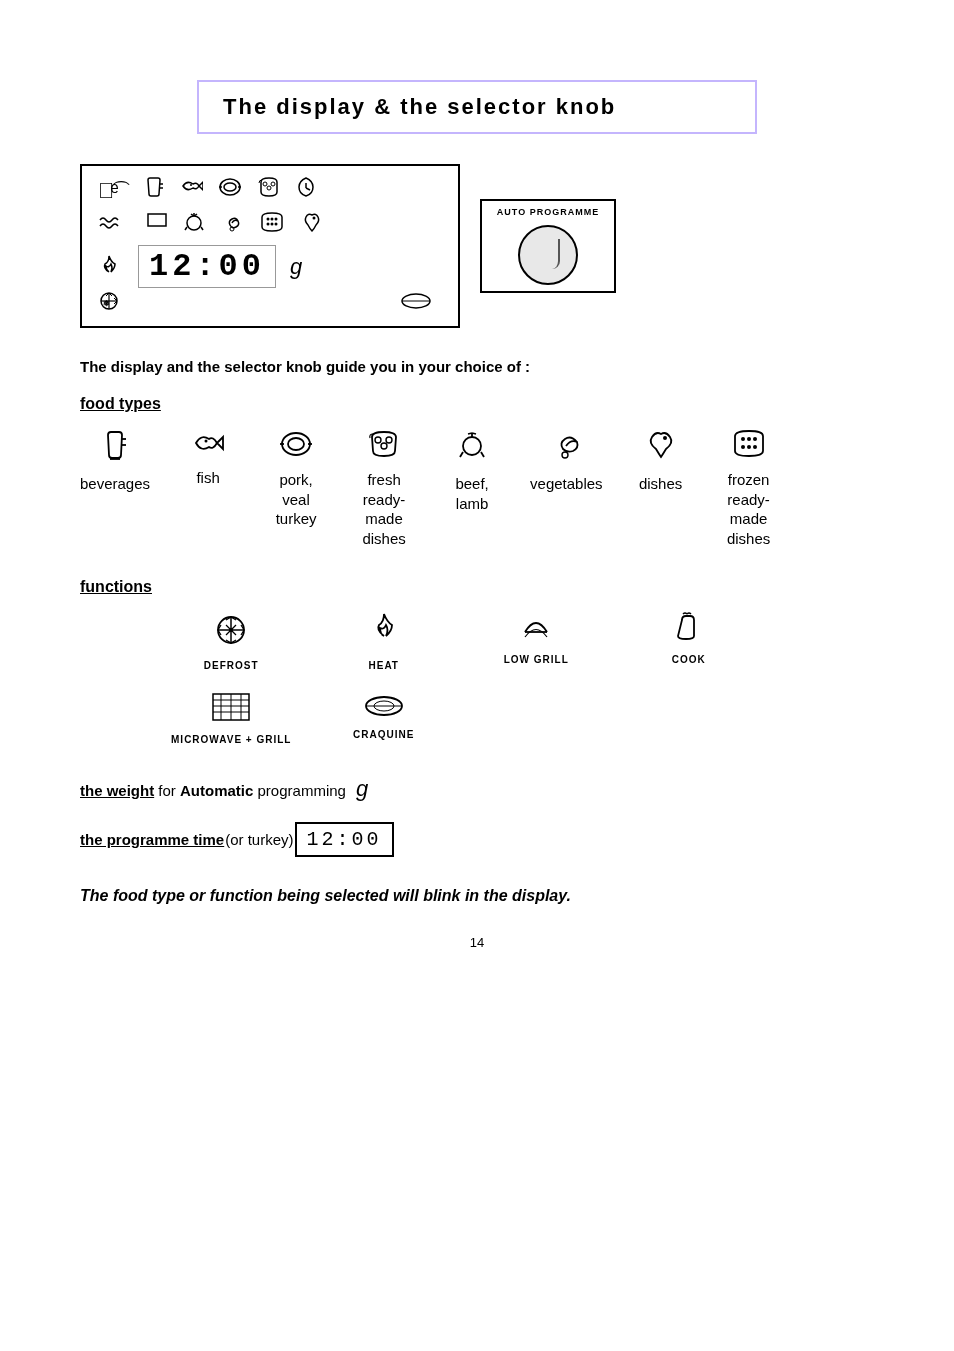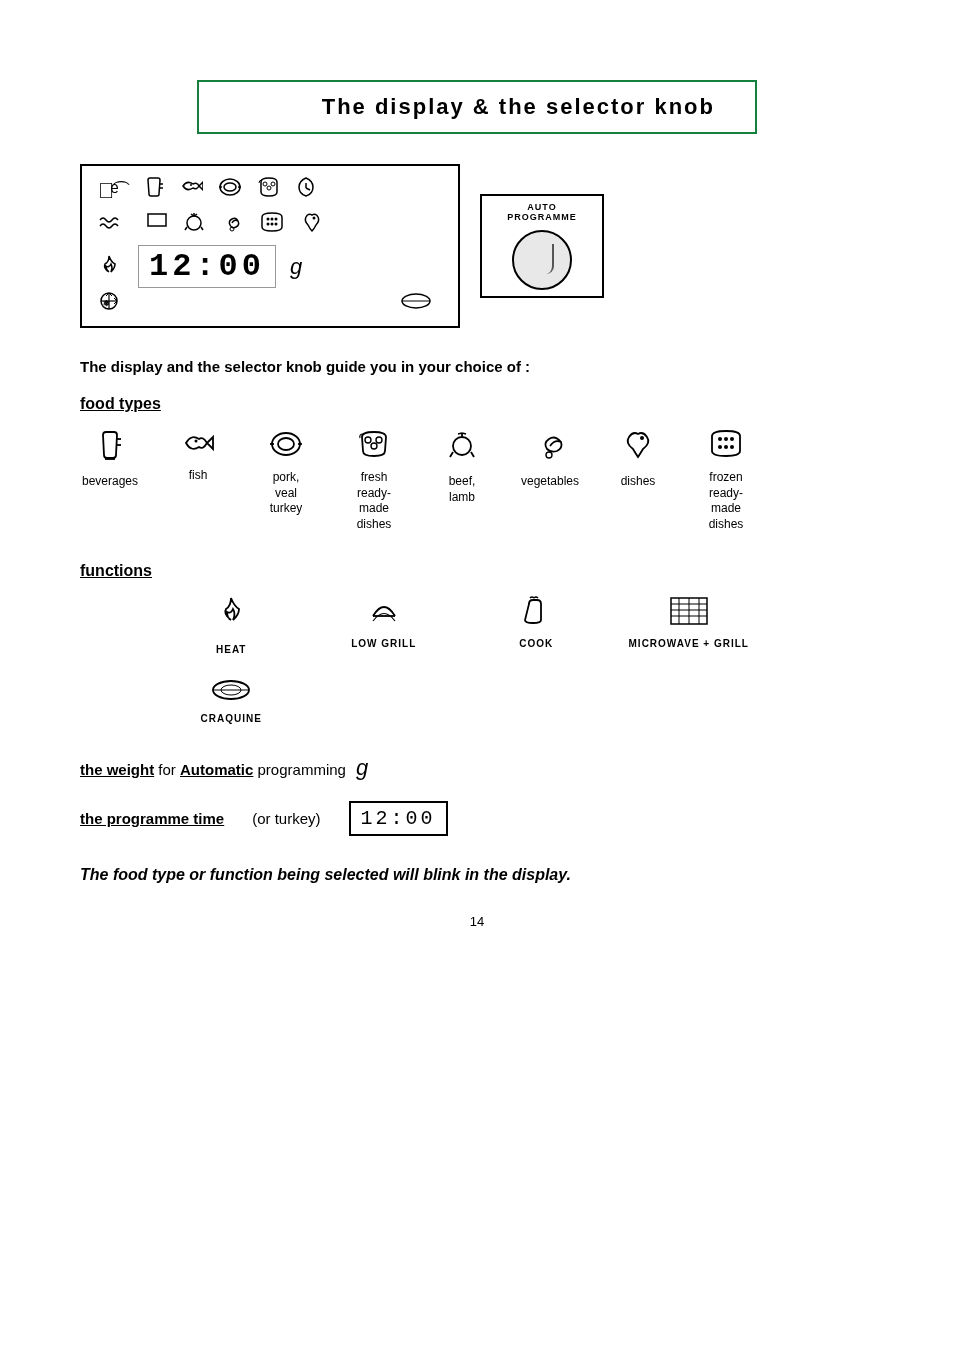--- a/index.html
+++ b/index.html
@@ -6,23 +6,23 @@
     body {
       background: #fff;
       font-family: Arial, Helvetica, sans-serif;
       width: 954px;
       min-height: 1351px;
       padding: 40px 80px;
       color: #000;
     }
 
     .page-title-box {
-      border: 2px solid #15803d;
-      text-align: right;
-      padding: 12px 40px;
+      border: 2px solid #c4b5fd;
+      text-align: left;
+      padding: 12px 24px;
       margin: 40px auto 30px auto;
       max-width: 560px;
     }
     .page-title-box h1 {
       font-size: 22px;
       font-weight: bold;
       letter-spacing: 2px;
     }
 
     
@@ -45,21 +45,21 @@
       font-weight: bold;
       letter-spacing: 4px;
       border: 1px solid #999;
       padding: 2px 10px;
       display: inline-block;
     }
     .auto-prog-box {
       border: 2px solid #000;
       padding: 6px 10px;
       text-align: center;
-      width: 124px;
+      width: 136px;
     }
     .auto-prog-box .label {
       font-size: 9px;
       letter-spacing: 1px;
       font-weight: bold;
       margin-bottom: 8px;
     }
     .knob-circle {
       width: 60px;
       height: 60px;
@@ -109,21 +109,21 @@
       align-items: center;
       text-align: center;
       min-width: 60px;
     }
     .food-item .food-icon {
       font-size: 32px;
       margin-bottom: 6px;
       line-height: 1;
     }
     .food-item .food-label {
-      font-size: 12px;
+      font-size: 15px;
       line-height: 1.3;
     }
 
     
     .functions-grid {
       display: grid;
       grid-template-columns: repeat(4, 1fr);
       gap: 20px 10px;
       margin-bottom: 30px;
       max-width: 600px;
@@ -146,30 +146,30 @@
       letter-spacing: 1px;
       line-height: 1.3;
     }
 
     
     .weight-section {
       margin: 20px 0;
       font-size: 15px;
     }
     .weight-section .underline { text-decoration: underline; font-weight: bold; }
-    .weight-section .bold { font-weight: bold; text-decoration: underline; }
+    .weight-section .bold { font-weight: bold; }
     .g-symbol { font-size: 22px; margin-left: 10px; font-style: italic; }
 
     
     .prog-time-section {
       margin: 13px 0;
       font-size: 15px;
       display: flex;
       align-items: center;
-      gap: 28px;
+      gap: 1px;
     }
     .prog-time-section .underline { text-decoration: underline; font-weight: bold; }
     .prog-time-display {
       font-family: 'Courier New', monospace;
       font-size: 20px;
       border: 2px solid #000;
       padding: 4px 10px;
       letter-spacing: 3px;
     }
 
@@ -442,20 +442,39 @@
     </div>
     <div class="food-label">frozen<br>ready-<br>made<br>dishes</div>
   </div>
 
 </div>
 
 <div class="section-header">functions</div>
 
 <div class="functions-grid">
 
+  <div class="func-item">
+    <div class="func-icon">
+      <svg width="36" height="36" viewBox="0 0 36 36">
+        <circle cx="18" cy="18" r="13" fill="none" stroke="#000" stroke-width="1.8"></circle>
+        <line x1="18" y1="5" x2="18" y2="31" stroke="#000" stroke-width="1.5"></line>
+        <line x1="5" y1="18" x2="31" y2="18" stroke="#000" stroke-width="1.5"></line>
+        <path d="M13 8 L18 5 L23 8" fill="none" stroke="#000" stroke-width="1.2"></path>
+        <path d="M28 13 L31 18 L28 23" fill="none" stroke="#000" stroke-width="1.2"></path>
+        <path d="M23 28 L18 31 L13 28" fill="none" stroke="#000" stroke-width="1.2"></path>
+        <path d="M8 23 L5 18 L8 13" fill="none" stroke="#000" stroke-width="1.2"></path>
+
+        <circle cx="18" cy="18" r="2" fill="#000"></circle>
+
+        <line x1="13" y1="13" x2="23" y2="23" stroke="#000" stroke-width="1.2"></line>
+        <line x1="23" y1="13" x2="13" y2="23" stroke="#000" stroke-width="1.2"></line>
+      </svg>
+    </div>
+    <div class="func-label">DEFROST</div>
+  </div>
 
 
   <div class="func-item">
     <div class="func-icon">
       <svg width="28" height="36" viewBox="0 0 28 36">
         <path d="M14 2 Q14 10 9 13 Q6 18 14 24 Q10 22 10 16 Q14 18 16 13 Q19 18 16 24 Q22 19 22 13 Q17 10 14 2Z" fill="none" stroke="#000" stroke-width="1.8"></path>
       </svg>
     </div>
     <div class="func-label">HEAT</div>
   </div>

